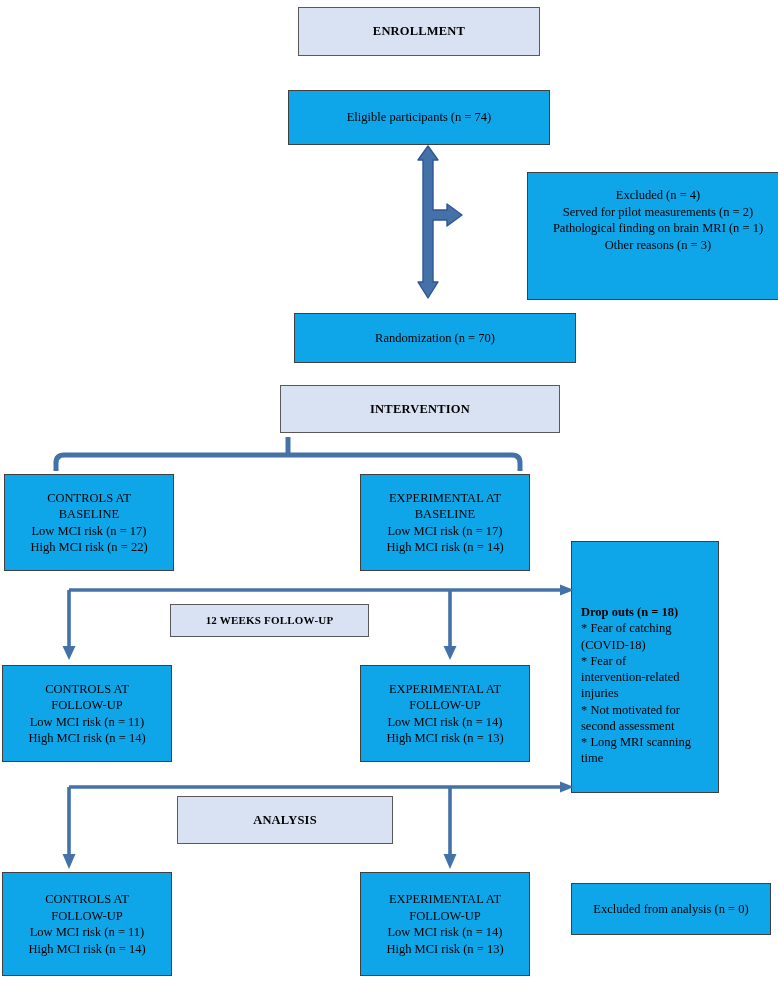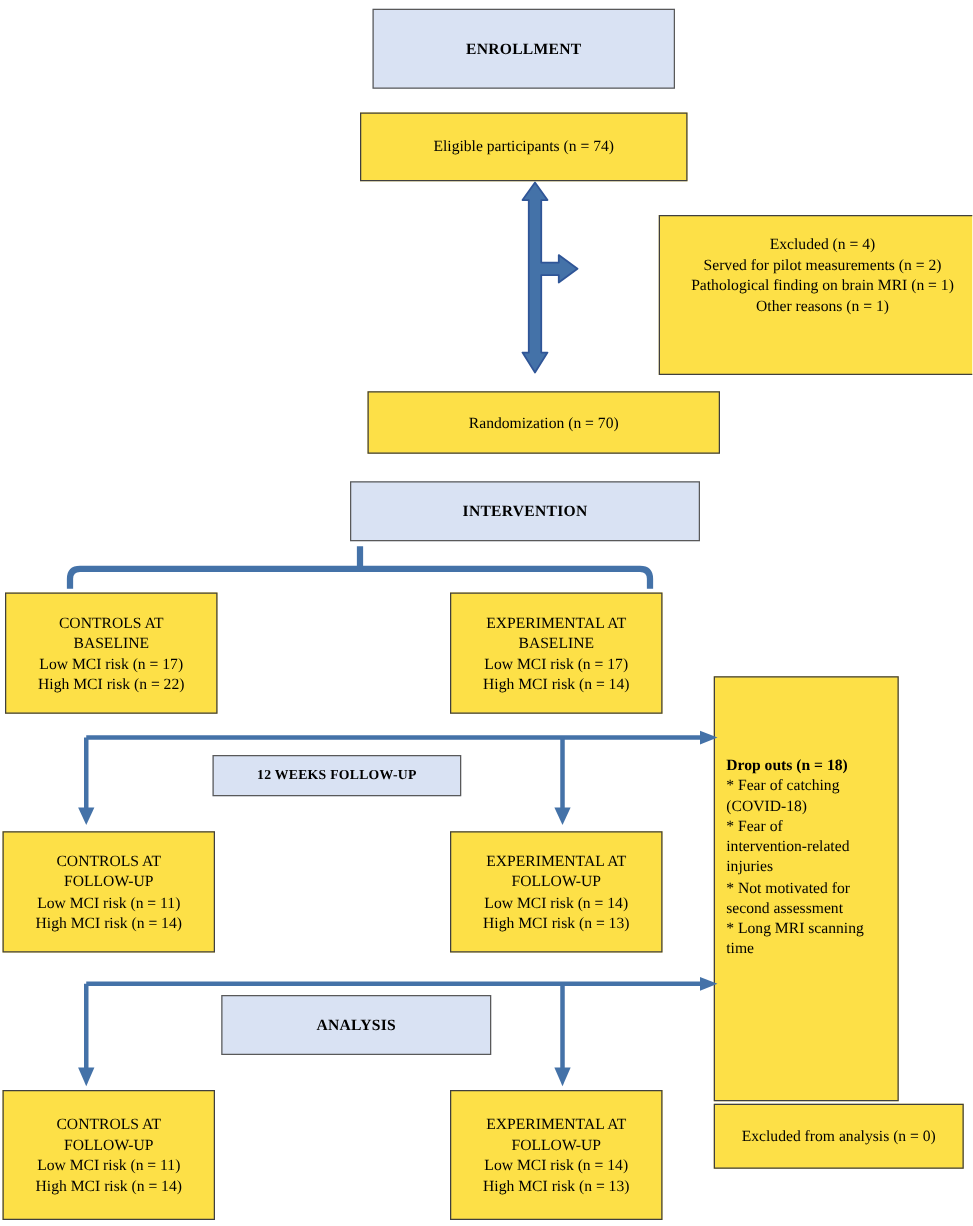--- a/index.html
+++ b/index.html
@@ -16,21 +16,21 @@
     position: relative;
     width: 778px;
     height: 981px;
     background: #ffffff;
     overflow: hidden;
   }
   
   .box {
     position: absolute;
     box-sizing: border-box;
-    background: #fde047;
+    background: #0ea5e9;
     border: 1.5px solid #4d4d4d;
     display: flex;
     flex-direction: column;
     align-items: center;
     justify-content: center;
     text-align: center;
     line-height: 1.32;
     font-size: 12.5px;
     padding: 2px 4px;
   }
@@ -73,38 +73,38 @@
     position: absolute;
     pointer-events: none;
   }
   svg.conn { overflow: visible; }
 </style>
 </head>
 <body>
 
 <div id="canvas">
 
-  <div class="box header" style="left:298px; top:7px; width:242px; height:64px;">
+  <div class="box header" style="left:298px; top:7px; width:242px; height:49px;">
     <span class="line">ENROLLMENT</span>
   </div>
 
   <div class="box plain" style="left:288px; top:90px; width:262px; height:55px;">
     <span class="line">Eligible participants (n = 74)</span>
   </div>
 
   <svg class="conn" width="140" height="180" style="left:390px; top:142px;" viewBox="0 0 140 180">
 
     <path d="M 28 18 L 38 4 L 48 18 L 43 18 L 43 68 L 57 68 L 57 62 L 72 73 L 57 84 L 57 78 L 43 78 L 43 140 L 48 140 L 38 156 L 28 140 L 33 140 L 33 18 Z" fill="#4472a8" stroke="#2f5597" stroke-width="1.4" stroke-linejoin="round"></path>
   </svg>
 
   <div class="box plain top-align" style="left:515px; top:172px; width:262px; height:128px; padding-top:14px;">
     <span class="line">Excluded  (n = 4)</span>
     <span class="line">Served for pilot measurements (n = 2)</span>
     <span class="line">Pathological finding on brain MRI (n = 1)</span>
-    <span class="line">Other reasons (n = 1)</span>
+    <span class="line">Other reasons (n = 3)</span>
   </div>
 
   <div class="box plain" style="left:294px; top:313px; width:282px; height:50px;">
     <span class="line">Randomization (n = 70)</span>
   </div>
 
   <div class="box header" style="left:280px; top:385px; width:280px; height:48px;text-align:center;">
     <span class="line">INTERVENTION</span>
   </div>
 
@@ -120,21 +120,21 @@
     <span class="line">High MCI risk (n = 22)</span>
   </div>
 
   <div class="box plain" style="left:360px; top:474px; width:170px; height:97px;">
     <span class="line">EXPERIMENTAL AT</span>
     <span class="line">BASELINE</span>
     <span class="line">Low MCI risk (n = 17)</span>
     <span class="line">High MCI risk (n = 14)</span>
   </div>
 
-  <div class="box plain left-align" style="left:571px; top:541px; width:148px; height:340px; padding:62px 25px 6px 9px;">
+  <div class="box plain left-align" style="left:571px; top:541px; width:148px; height:252px; padding:62px 25px 6px 9px;">
     <span class="line bold">Drop outs (n = 18)</span>
     <span class="line wrap">* Fear of catching (COVID-18)</span>
     <span class="line wrap">* Fear of intervention-related injuries</span>
     <span class="line wrap">* Not motivated for second assessment</span>
     <span class="line wrap">* Long MRI scanning time</span>
   </div>
 
   <svg class="conn" width="600" height="110" style="left:0px; top:565px;" viewBox="0 0 600 110">
 
     <path d="M 69 25 L 562 25" fill="none" stroke="#4472a8" stroke-width="3.6"></path>

